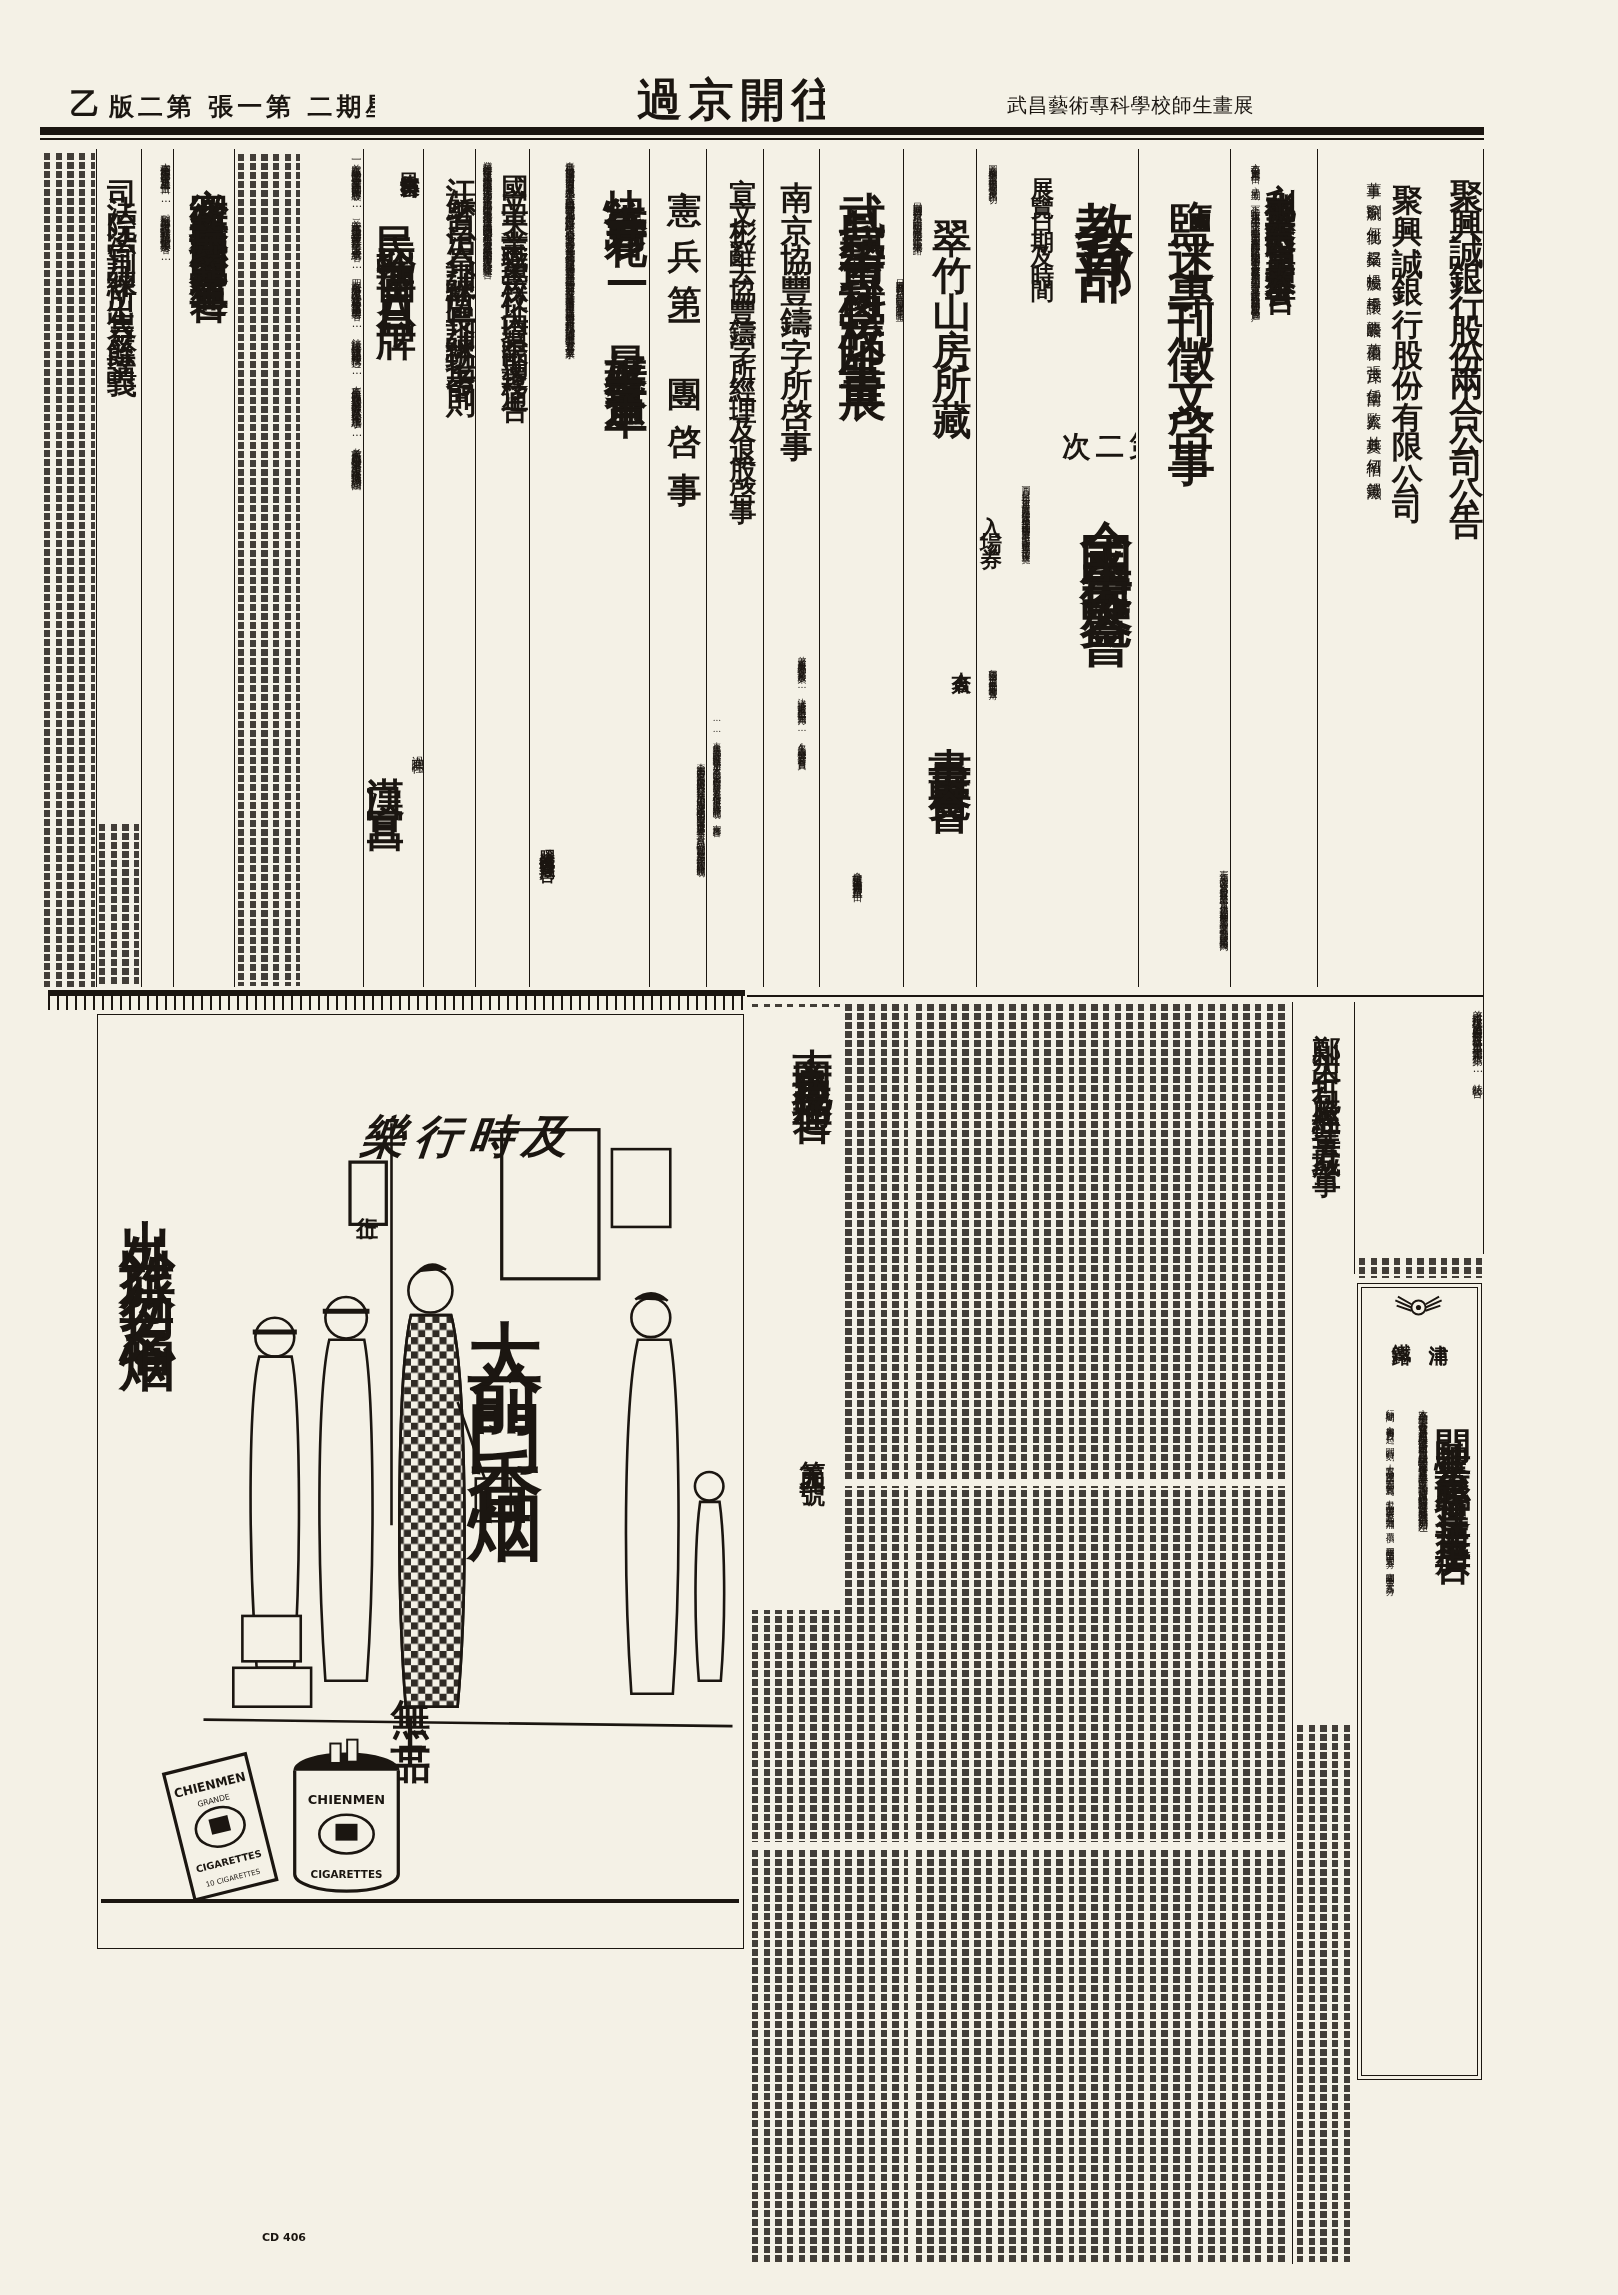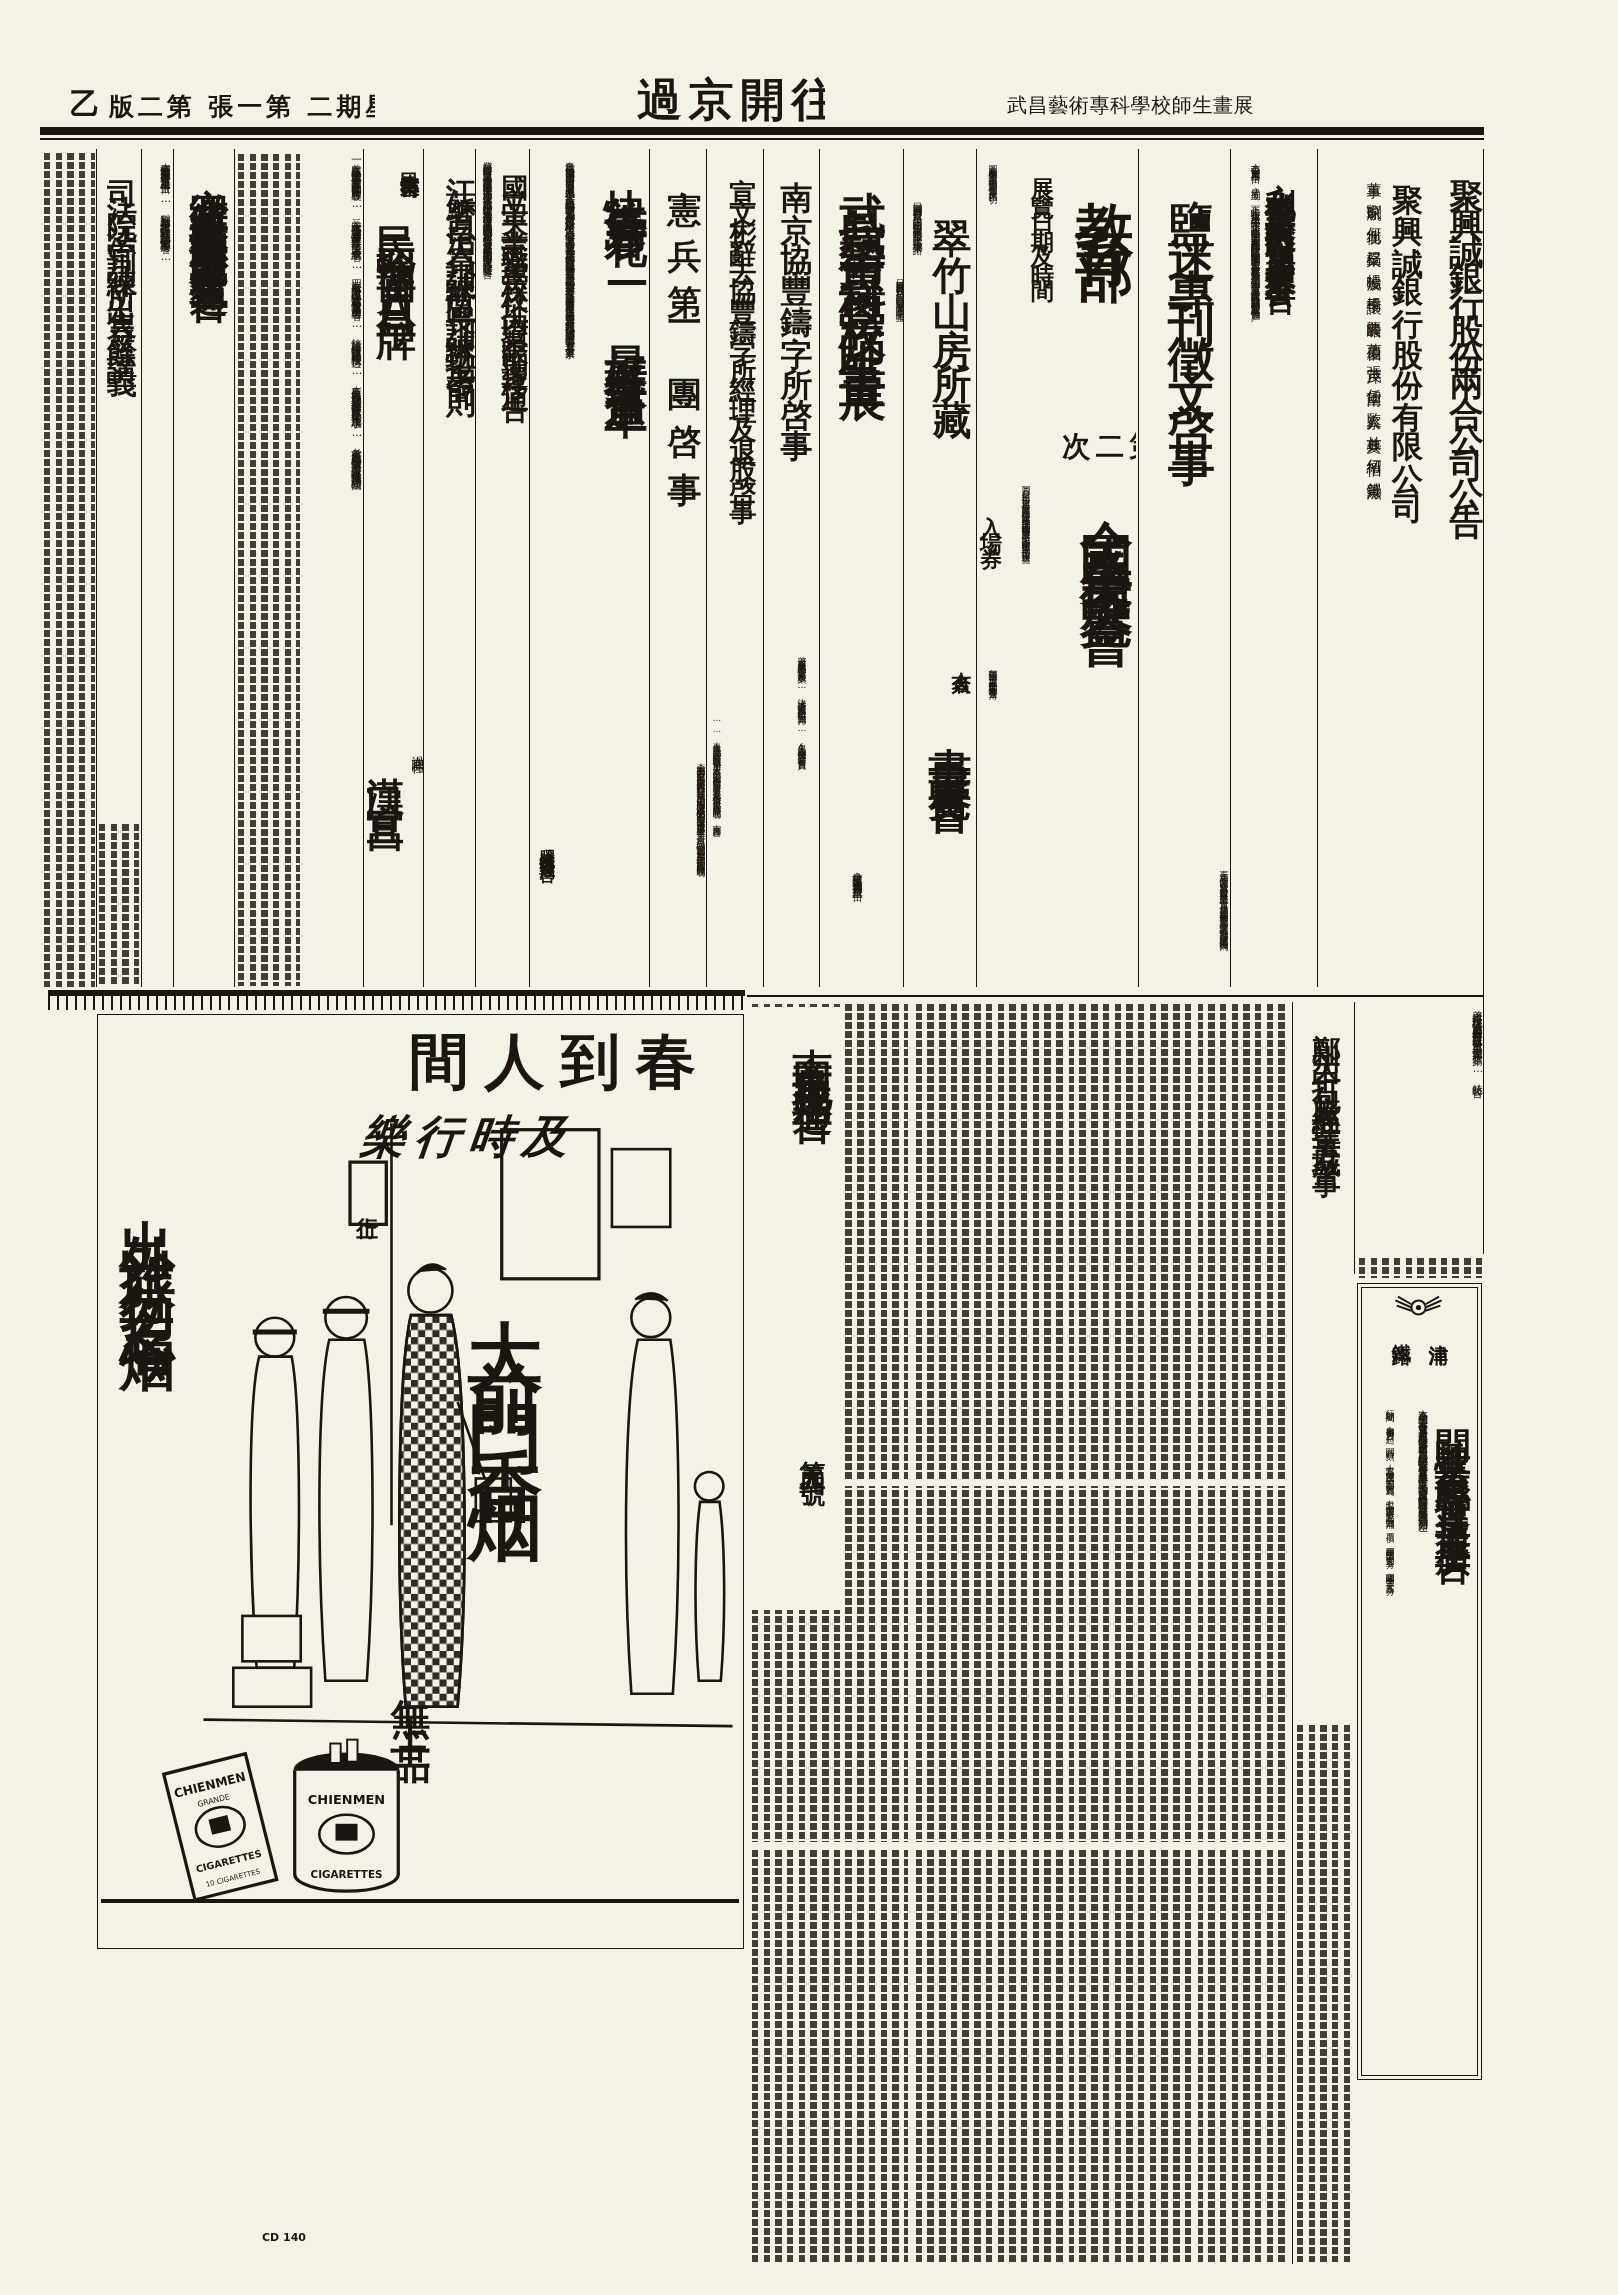--- a/index.html
+++ b/index.html
@@ -184,21 +184,20 @@
     <div class="v h" style="left:32px;top:45px;width:22px;height:62px;font-size:19.5px;">鐵路</div>
     <div class="v h" style="left:73px;top:117px;width:42px;height:662px;font-size:36px;letter-spacing:9px;">開駛京青旅客聯運直達通車廣告</div>
     <div class="v" style="left:38px;top:118px;width:32px;height:659px;font-size:9.7px;">本路為便利京中人士赴青遊覽及避暑起見經與膠濟鐵路商定自本年四月五日起繼續開駛京青旅客聯運直達通車並各附掛二等臥車一輛均在濟南站原車過軌時間經濟車位舒適茲將時間及票價分別開列如左</div>
     <div class="v" style="left:5.2px;top:118px;width:31px;height:659px;font-size:9px;">行駛期間 自本年四月五日起 開行時刻 十六點二十分開次日二十二點四十分到青島 七點二十分開次日十五點三十分到浦口 票價 單程國幣三十四元零五分 來回國幣五十二元一角五分</div>
   </div>
 
   <div class="ruler" style="left:48px;top:990px;width:697px;"></div>
   <div class="box" style="left:97px;top:1014px;width:645px;height:933px;"></div>
   <div class="rule-h" style="left:101px;top:1899px;width:638px;height:3.9px;"></div>
 
-  <div class="hz h" style="left:409px;top:1022px;width:324px;height:73px;font-size:60px;letter-spacing:15.6px;">間人到春</div>
   <div class="hz h" style="left:361px;top:1107px;width:246px;height:62px;font-size:45px;letter-spacing:9px;font-style:italic;transform:skewX(-6deg);">樂行時及</div>
 
   <svg viewBox="0 0 836 968" style="left:197px;top:1123px;width:542px;height:628px;">
     <g stroke="#1b1611" stroke-width="4" fill="none">
       <line x1="10" y1="920" x2="826" y2="930"></line>
       <rect x="470" y="10" width="150" height="230" stroke-width="5"></rect>
       <rect x="640" y="40" width="90" height="120"></rect>
       <line x1="300" y1="0" x2="300" y2="620"></line>
       <rect x="236" y="60" width="56" height="96" stroke-width="5"></rect>
     </g>
@@ -259,16 +258,16 @@
     <ellipse cx="95" cy="50" rx="80" ry="26" fill="#1b1611" stroke="#1b1611" stroke-width="4"></ellipse>
     <path d="M15 50 L15 210 A80 26 0 0 0 175 210 L175 50" fill="#f4f1e6" stroke="#1b1611" stroke-width="5"></path>
     <rect x="70" y="8" width="16" height="30" fill="#f4f1e6" stroke="#1b1611" stroke-width="3"></rect>
     <rect x="96" y="2" width="16" height="34" fill="#f4f1e6" stroke="#1b1611" stroke-width="3"></rect>
     <ellipse cx="95" cy="148" rx="42" ry="30" fill="none" stroke="#1b1611" stroke-width="4"></ellipse>
     <rect x="78" y="132" width="34" height="26" fill="#1b1611"></rect>
     <text x="95" y="102" font-size="20" text-anchor="middle" font-weight="bold" class="lat">CHIENMEN</text>
     <text x="95" y="215" font-size="16" text-anchor="middle" font-weight="bold" class="lat">CIGARETTES</text>
   </svg>
 
-  <div class="hz lat" style="left:262px;top:2231px;width:71px;height:15.6px;font-size:11px;font-weight:bold;">CD 140</div>
+  <div class="hz lat" style="left:262px;top:2231px;width:71px;height:15.6px;font-size:11px;font-weight:bold;">CD 406</div>
 
 </div>
 
 
 </body></html>

